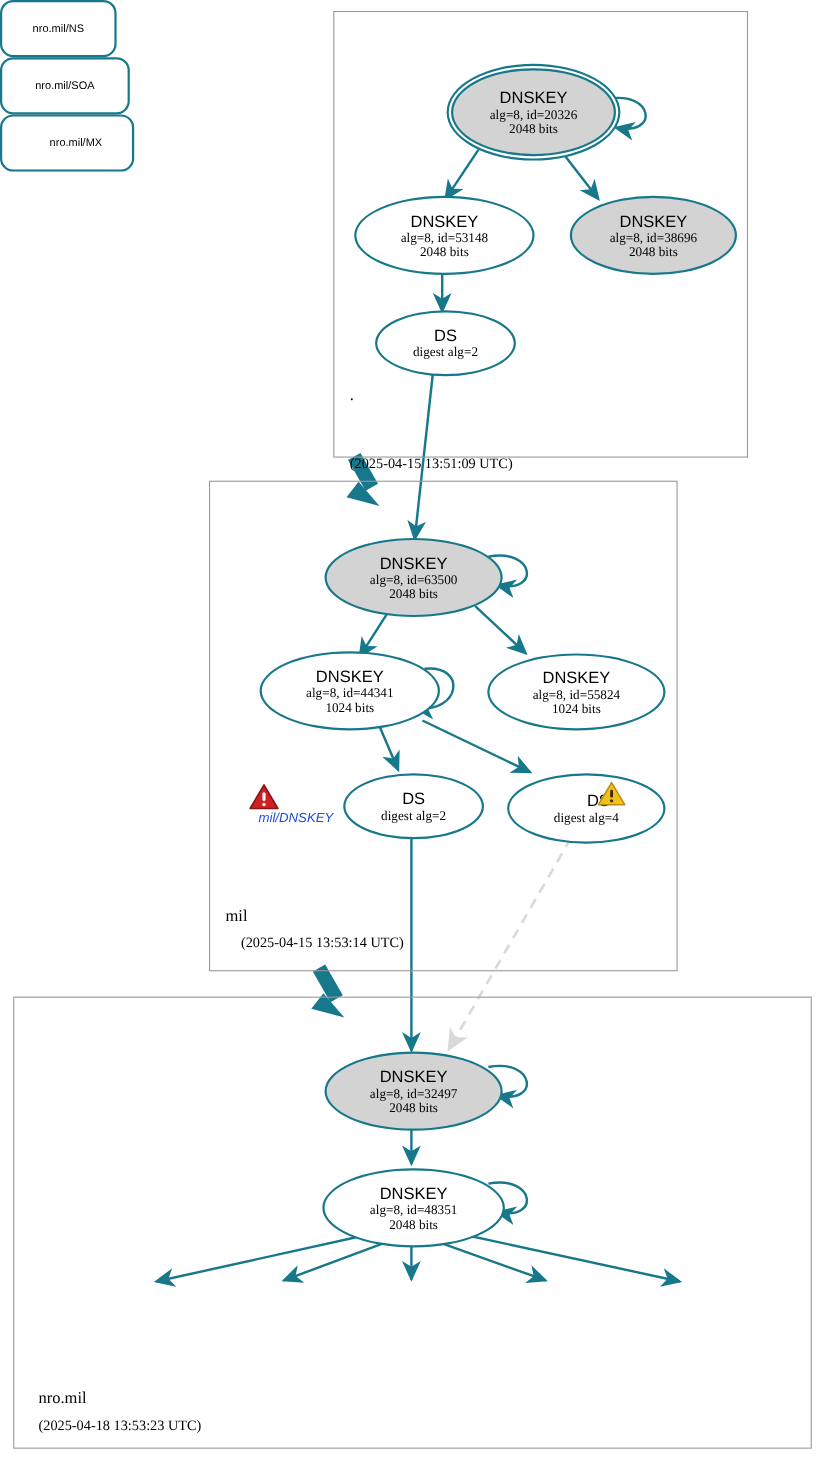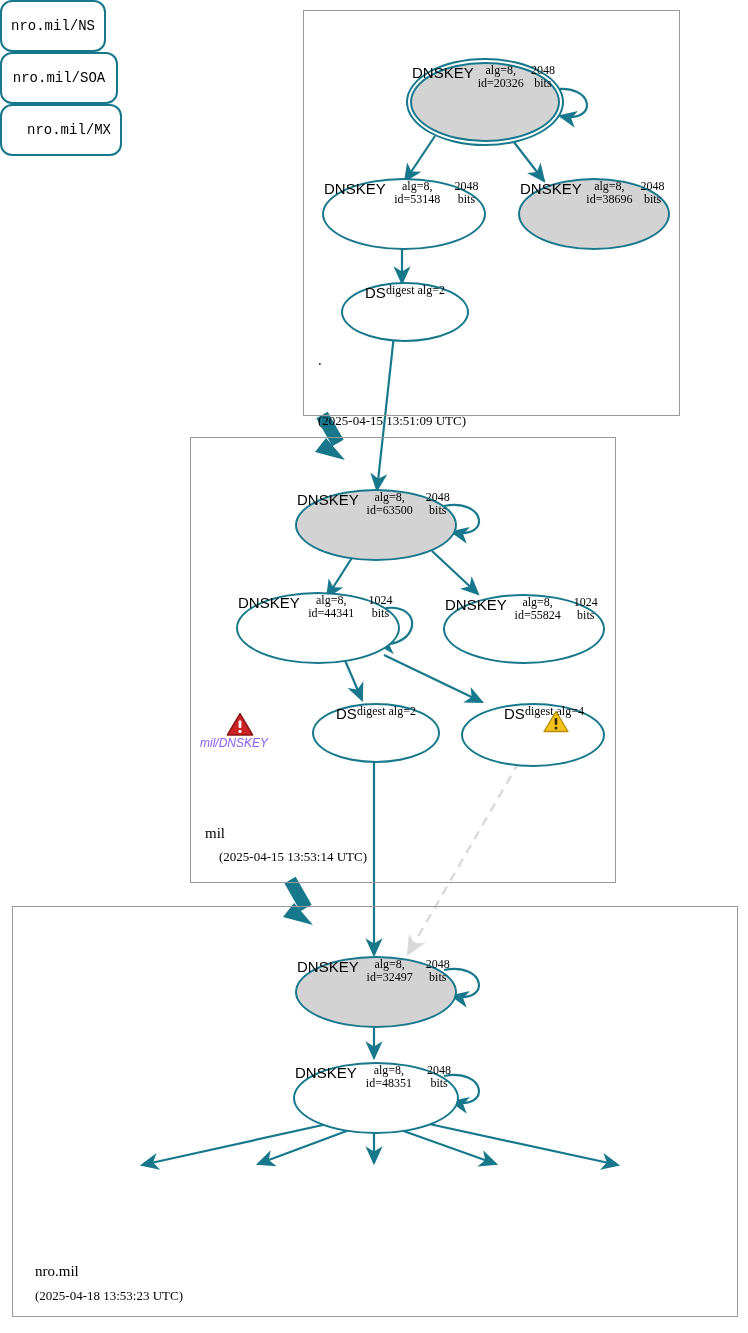--- a/index.html
+++ b/index.html
@@ -4,32 +4,32 @@
 <style>
   html,body{margin:0;padding:0;background:#ffffff;}
   body{width:748px;height:1333px;position:relative;overflow:hidden;
        font-family:"Liberation Serif",serif;}
   .stage{position:absolute;inset:0;}
   svg.layer{position:absolute;left:0;top:0;width:748px;height:1333px;}
   .zonebox{position:absolute;border:1px solid #999999;background:transparent;}
   .zlabel{position:absolute;color:#000000;font-family:"Liberation Serif",serif;}
   .zname{font-size:15px;line-height:16px;}
   .ztime{font-size:13px;line-height:15px;}
-  .node{position:absolute;display:flex;flex-direction:row;align-items:flex-start;
+  .node{position:absolute;display:flex;flex-direction:column;align-items:center;
         justify-content:center;text-align:center;color:#000;}
   .ell{border:2px solid #17788c;border-radius:50%;background:#ffffff;}
   .ell.gray{background:#d3d3d3;}
   .ell.ksk{box-shadow:0 0 0 2px #ffffff,0 0 0 4px #17788c;}
   .rrset{border:2px solid #17788c;border-radius:12px;background:#ffffff;
          display:flex;align-items:center;justify-content:center;}
   .t1{font-family:"Liberation Sans",sans-serif;font-size:15px;line-height:17px;}
   .t2{font-size:12px;line-height:13px;}
-  .rrtext{font-family:Liberation Mono, monospace;font-size:14px;}
-  .errlbl{position:absolute;color:#8b5cf6;font-style:italic;
-          font-family:"Liberation Sans",sans-serif;font-size:12px;}
+  .rrtext{font-family:Liberation Sans, sans-serif;font-size:10px;}
+  .errlbl{position:absolute;color:#1d4ed8;font-style:italic;
+          font-family:"Liberation Sans",sans-serif;font-size:12px;margin-left:35px;}
   .icon{position:absolute;}
 </style>
 </head>
 <body>
 
 <div class="stage">
 
   <svg class="layer">
     <defs>
       <marker id="ah" markerWidth="9" markerHeight="9" refX="7.6" refY="4.5" orient="auto" markerUnits="strokeWidth">

